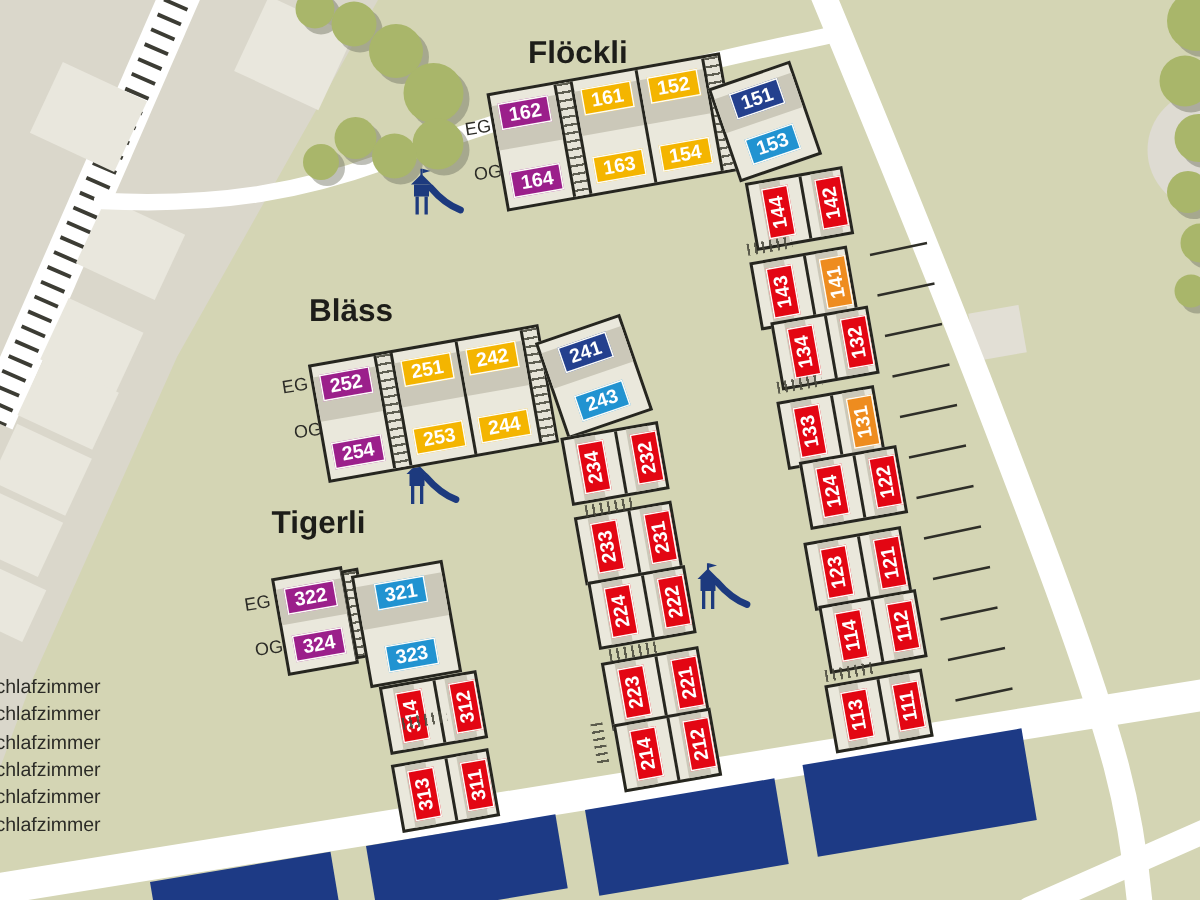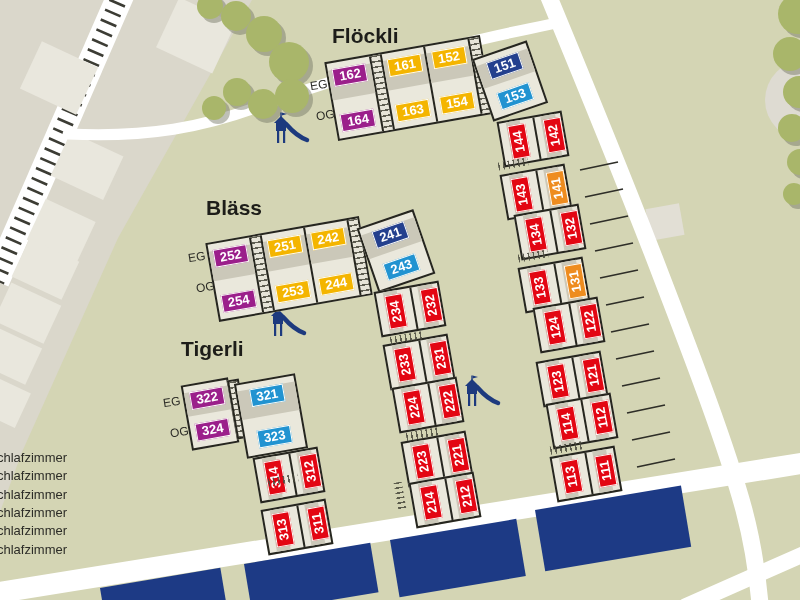--- a/index.html
+++ b/index.html
@@ -133,21 +133,21 @@
       <rect x="244" y="564" width="128" height="50" transform="rotate(-9.5 244 564)"></rect>
       <rect x="390" y="540" width="128" height="58" transform="rotate(-9.5 390 540)"></rect>
       <rect x="535" y="510" width="148" height="62" transform="rotate(-9.5 535 510)"></rect>
     </g>
 
     <use href="#pg" x="270" y="112"></use>
     <use href="#pg" x="267" y="305"></use>
     <use href="#pg" x="461" y="375"></use>
   </svg>
 
-  <div class="h" style="left:332px;top:24px;">Flöckli</div>
+  <div class="h" style="left:352px;top:24px;">Flöckli</div>
   <div class="h" style="left:206px;top:196px;">Bläss</div>
   <div class="h" style="left:181px;top:337px;">Tigerli</div>
 
   <div class="fl" style="left:310px;top:78px;">EG</div>
   <div class="fl" style="left:316px;top:108px;">OG</div>
   <div class="fl" style="left:188px;top:250px;">EG</div>
   <div class="fl" style="left:196px;top:280px;">OG</div>
   <div class="fl" style="left:163px;top:395px;">EG</div>
   <div class="fl" style="left:170px;top:425px;">OG</div>
 

